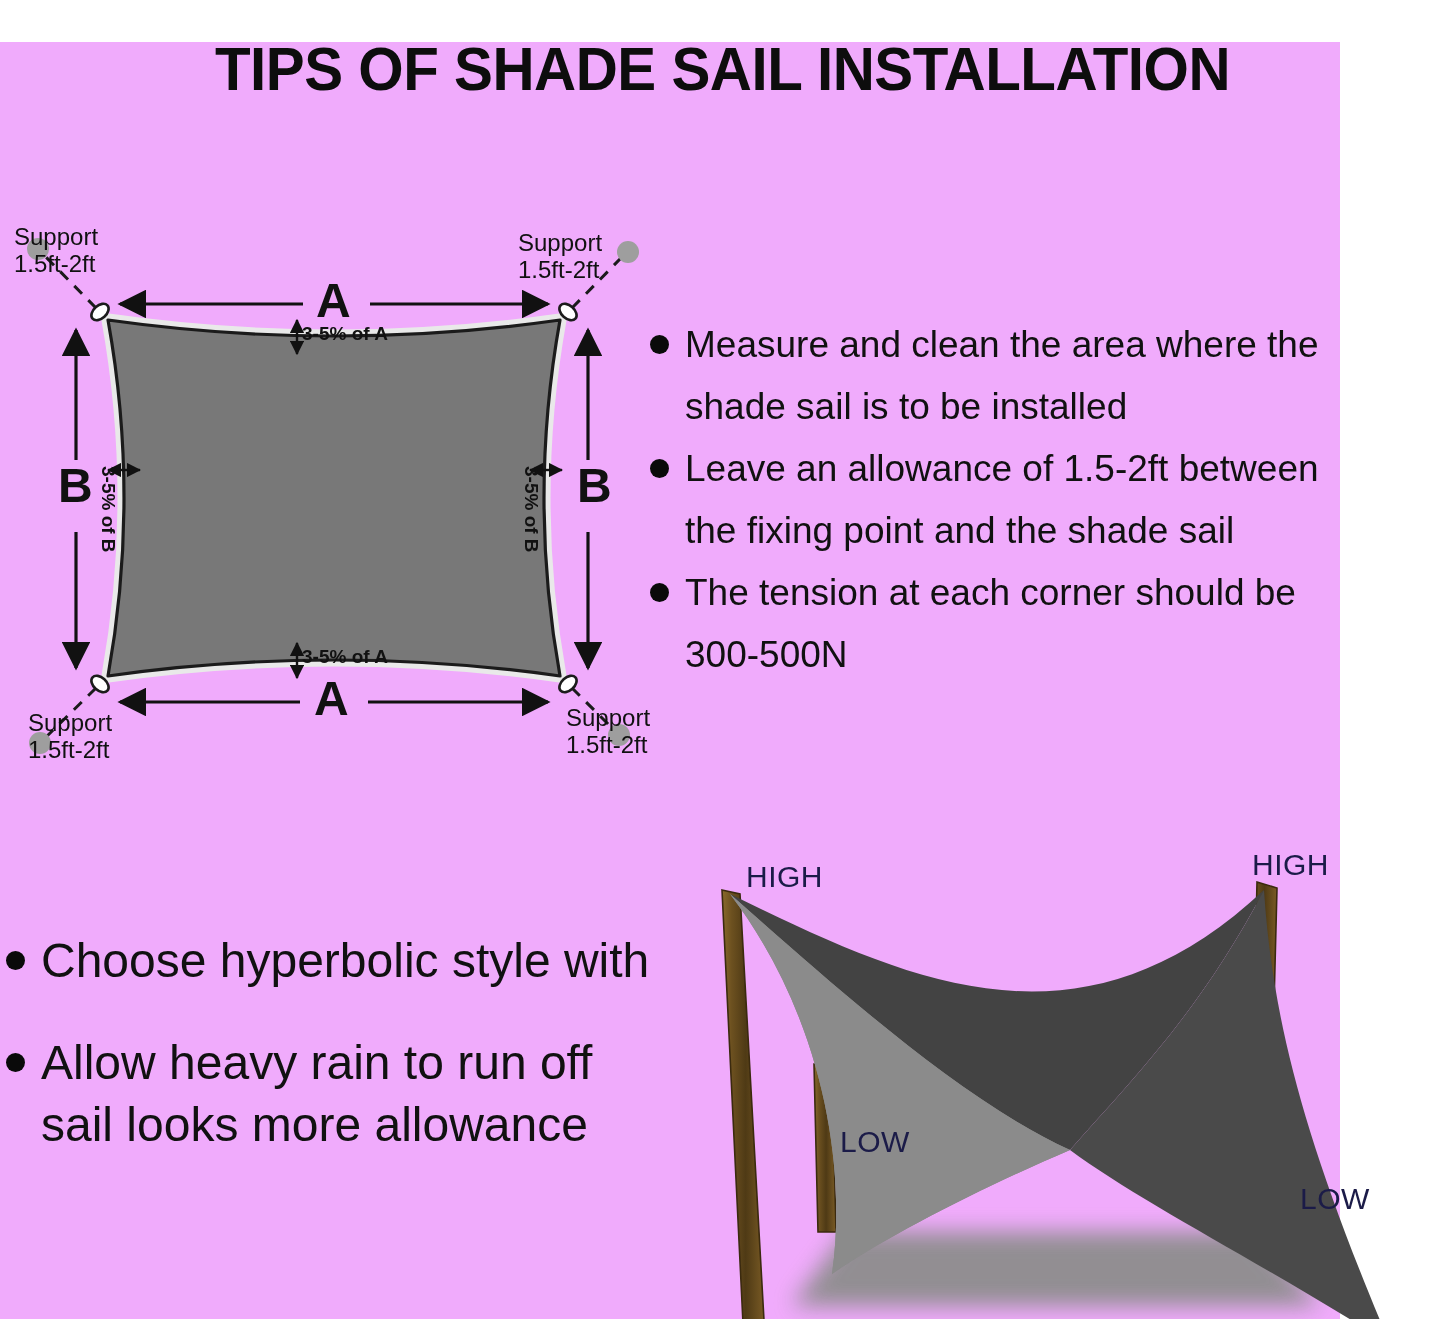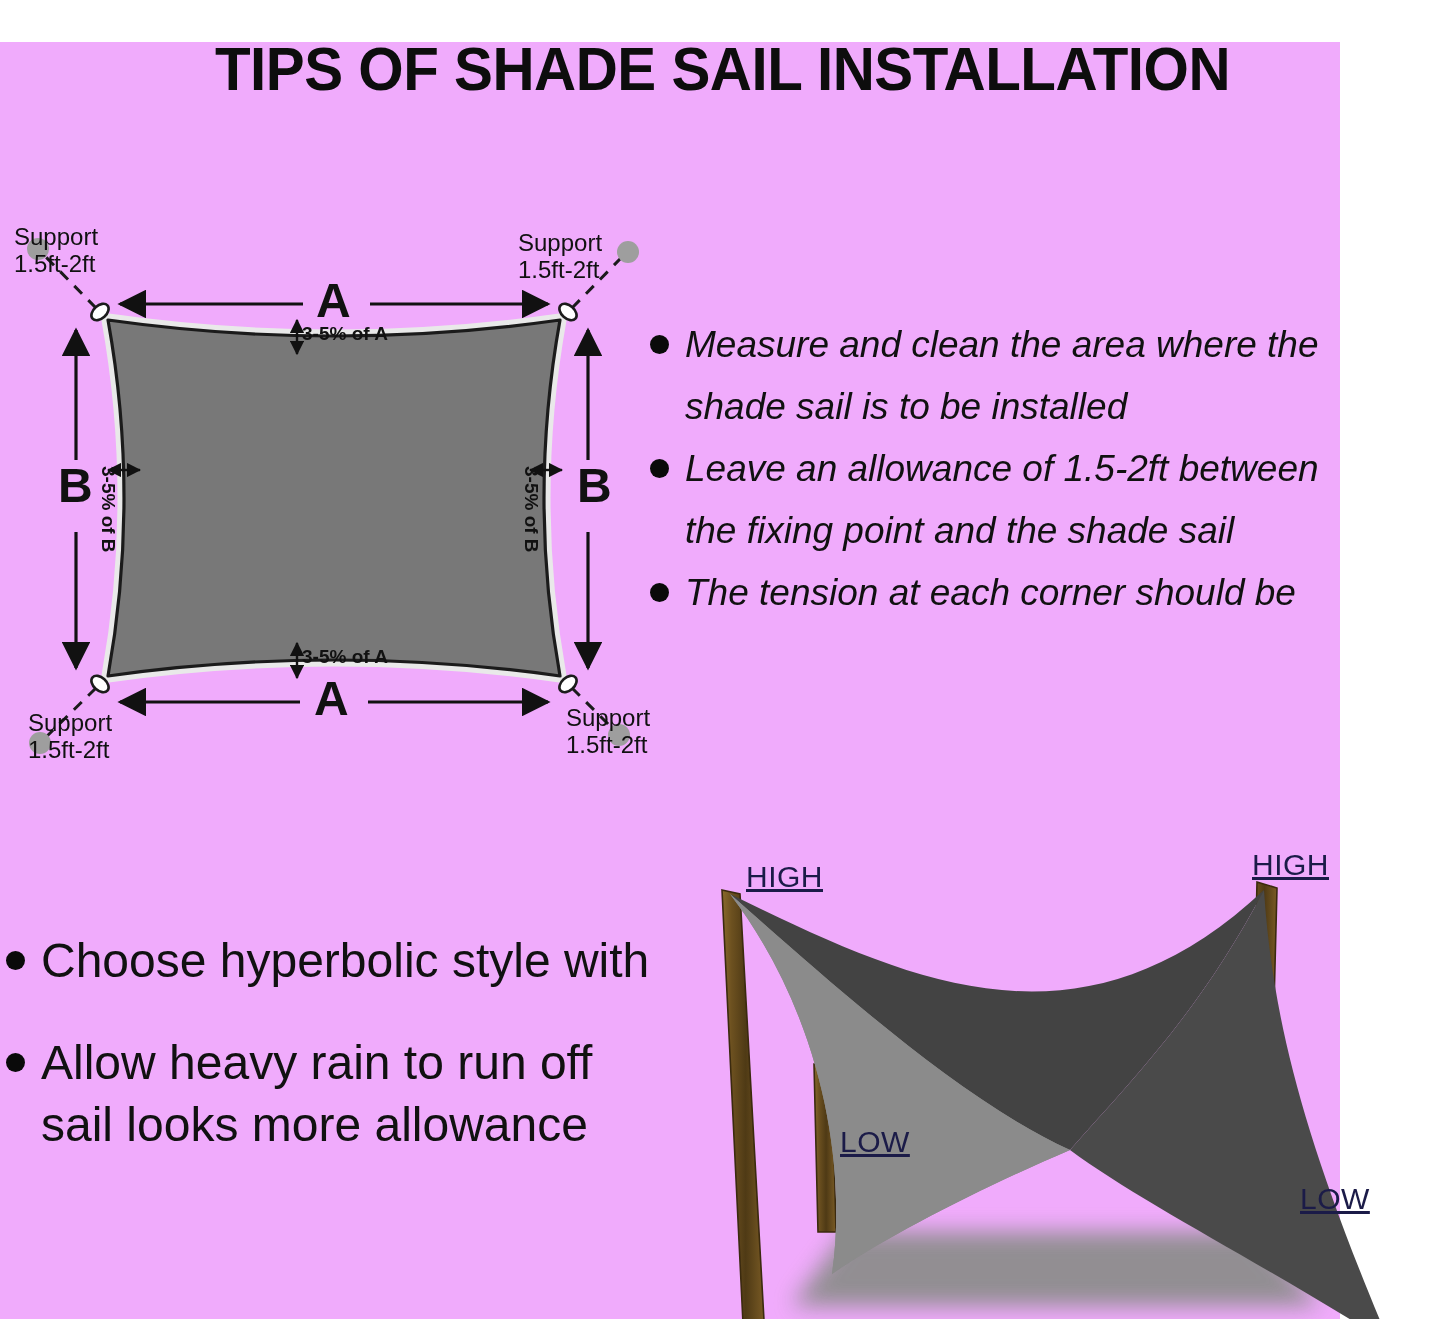--- a/index.html
+++ b/index.html
@@ -41,21 +41,21 @@
     margin-right:16px;
   }
   .bullet-dot.spacer { background:transparent; }
   .bullet-text {
     font-family:"Liberation Sans", sans-serif;
     color:#111111;
     white-space:nowrap;
   }
 
   #bullets-right { top:272px; left:650px; width:800px; }
-  #bullets-right .bullet-text { font-size:37px; line-height:62px;font-style:italic; }
+  #bullets-right .bullet-text { font-size:37px; line-height:62px; }
   #bullets-right .bullet-dot { margin-top:21px; }
 
   #bullets-left { top:888px; left:6px; width:630px; }
   #bullets-left .bullet-text { font-size:48px; line-height:62px; }
   #bullets-left .bullet-dot { margin-top:21px; }
 
   
   .dlabel {
     position:absolute;
     font-family:"Liberation Sans", sans-serif;
@@ -68,21 +68,20 @@
   .pct-label { font-size:19px; font-weight:bold; }
   .pct-rot { transform:rotate(90deg); transform-origin:left top; }
 
   .hl-label {
     position:absolute;
     font-family:"Liberation Sans", sans-serif;
     font-size:30px;
     color:#1b1b48;
     letter-spacing:0.5px;
     white-space:nowrap;
-    text-decoration:underline;
   }
 </style>
 </head>
 <body>
 
 <div id="page">
 
   <div id="title">TIPS OF SHADE SAIL INSTALLATION</div>
 
   <svg class="panel" style="left:0px; top:160px;" width="660" height="570" viewBox="0 0 660 570">
@@ -198,20 +197,21 @@
     <div class="bullet-row">
       <span class="bullet-dot spacer"></span>
       <span class="bullet-text">the fixing point and the shade sail</span>
     </div>
     <div class="bullet-row">
       <span class="bullet-dot"></span>
       <span class="bullet-text">The tension at each corner should be</span>
     </div>
     <div class="bullet-row">
       <span class="bullet-dot spacer"></span>
+      <span class="bullet-text">300-500N</span>
     </div>
   </div>
 
   <div class="bullet-list" id="bullets-left">
     <div class="bullet-row">
       <span class="bullet-dot"></span>
       <span class="bullet-text">Choose hyperbolic style with</span>
     </div>
     <div class="bullet-row">
       <span class="bullet-dot spacer"></span>

